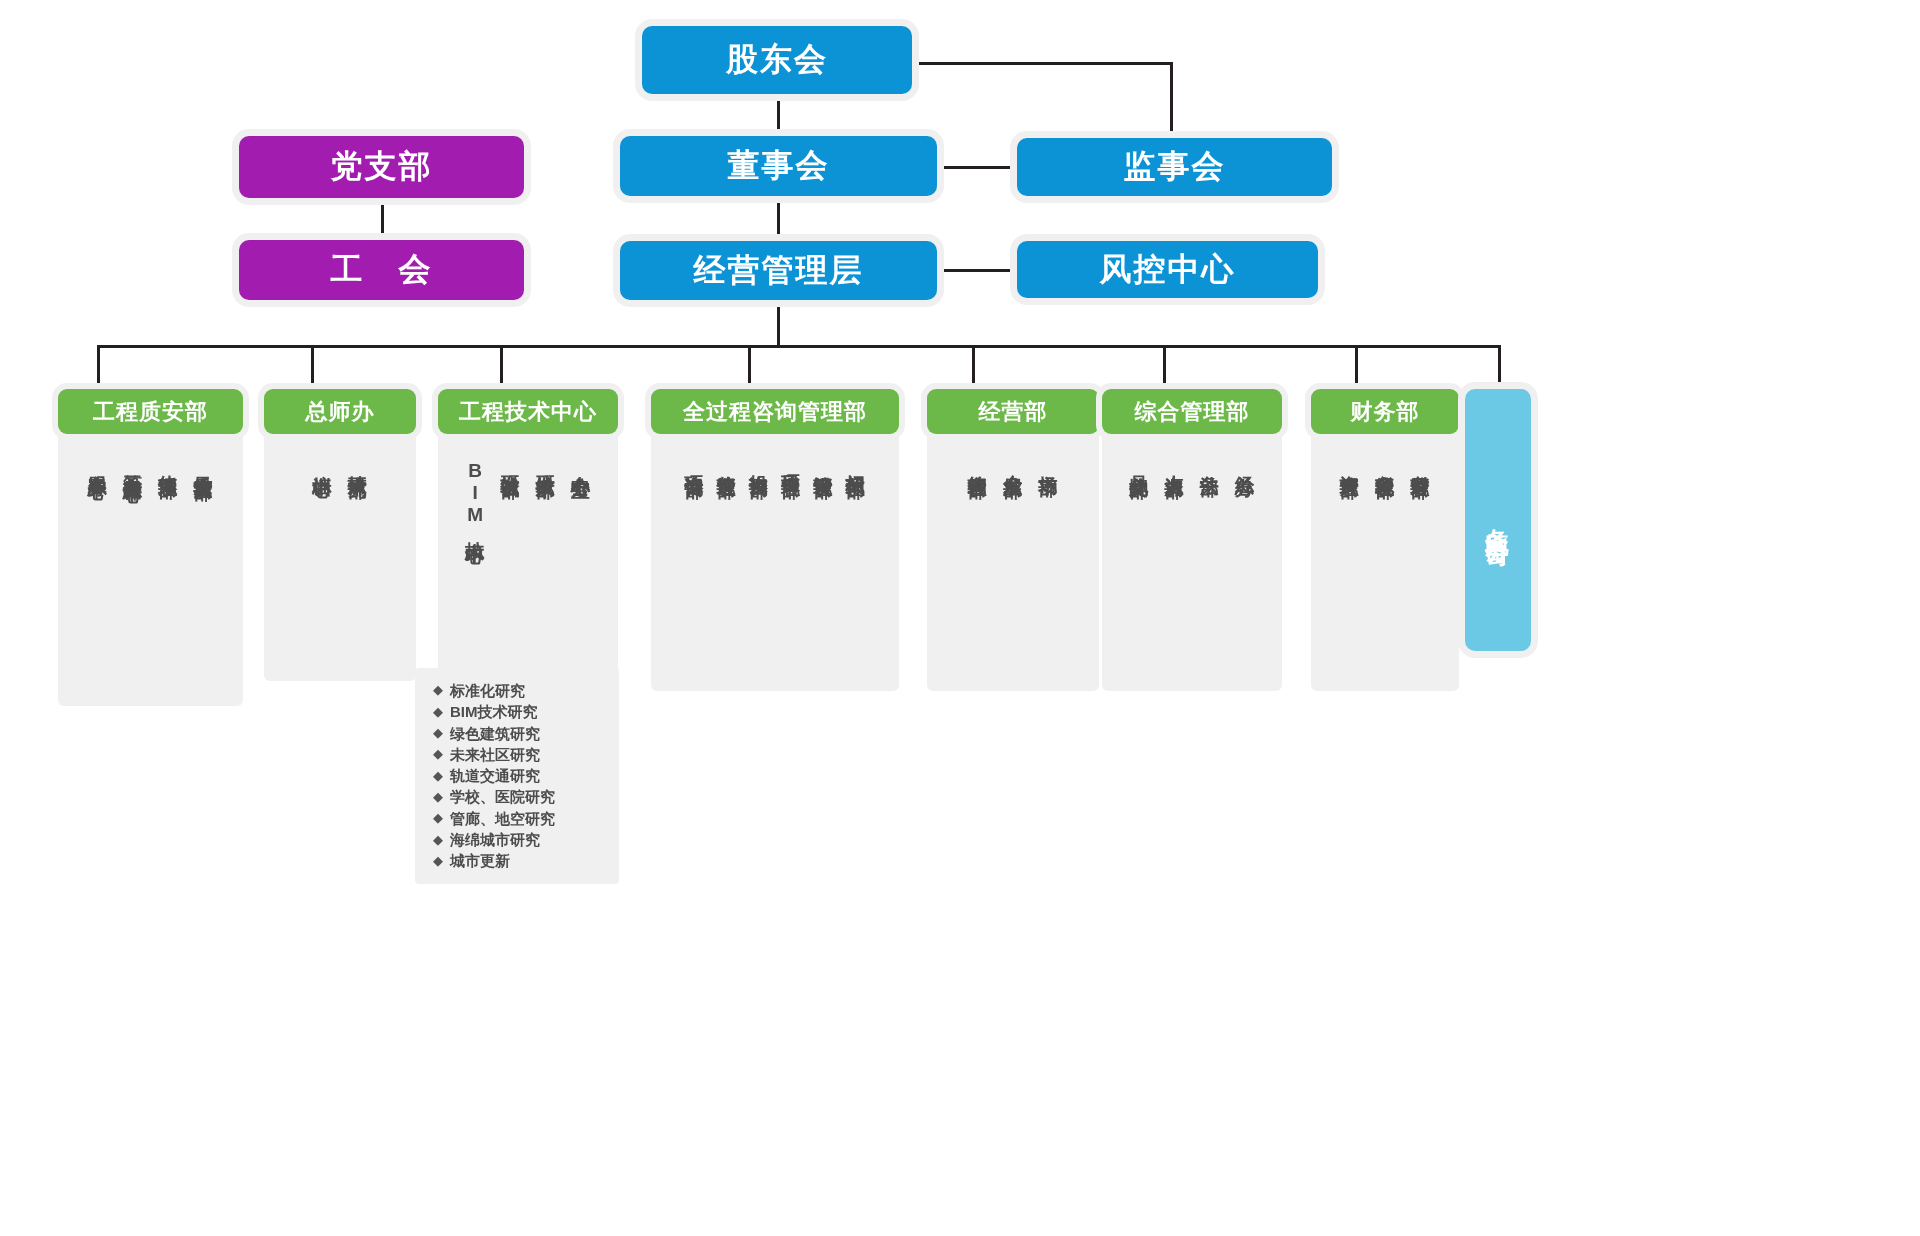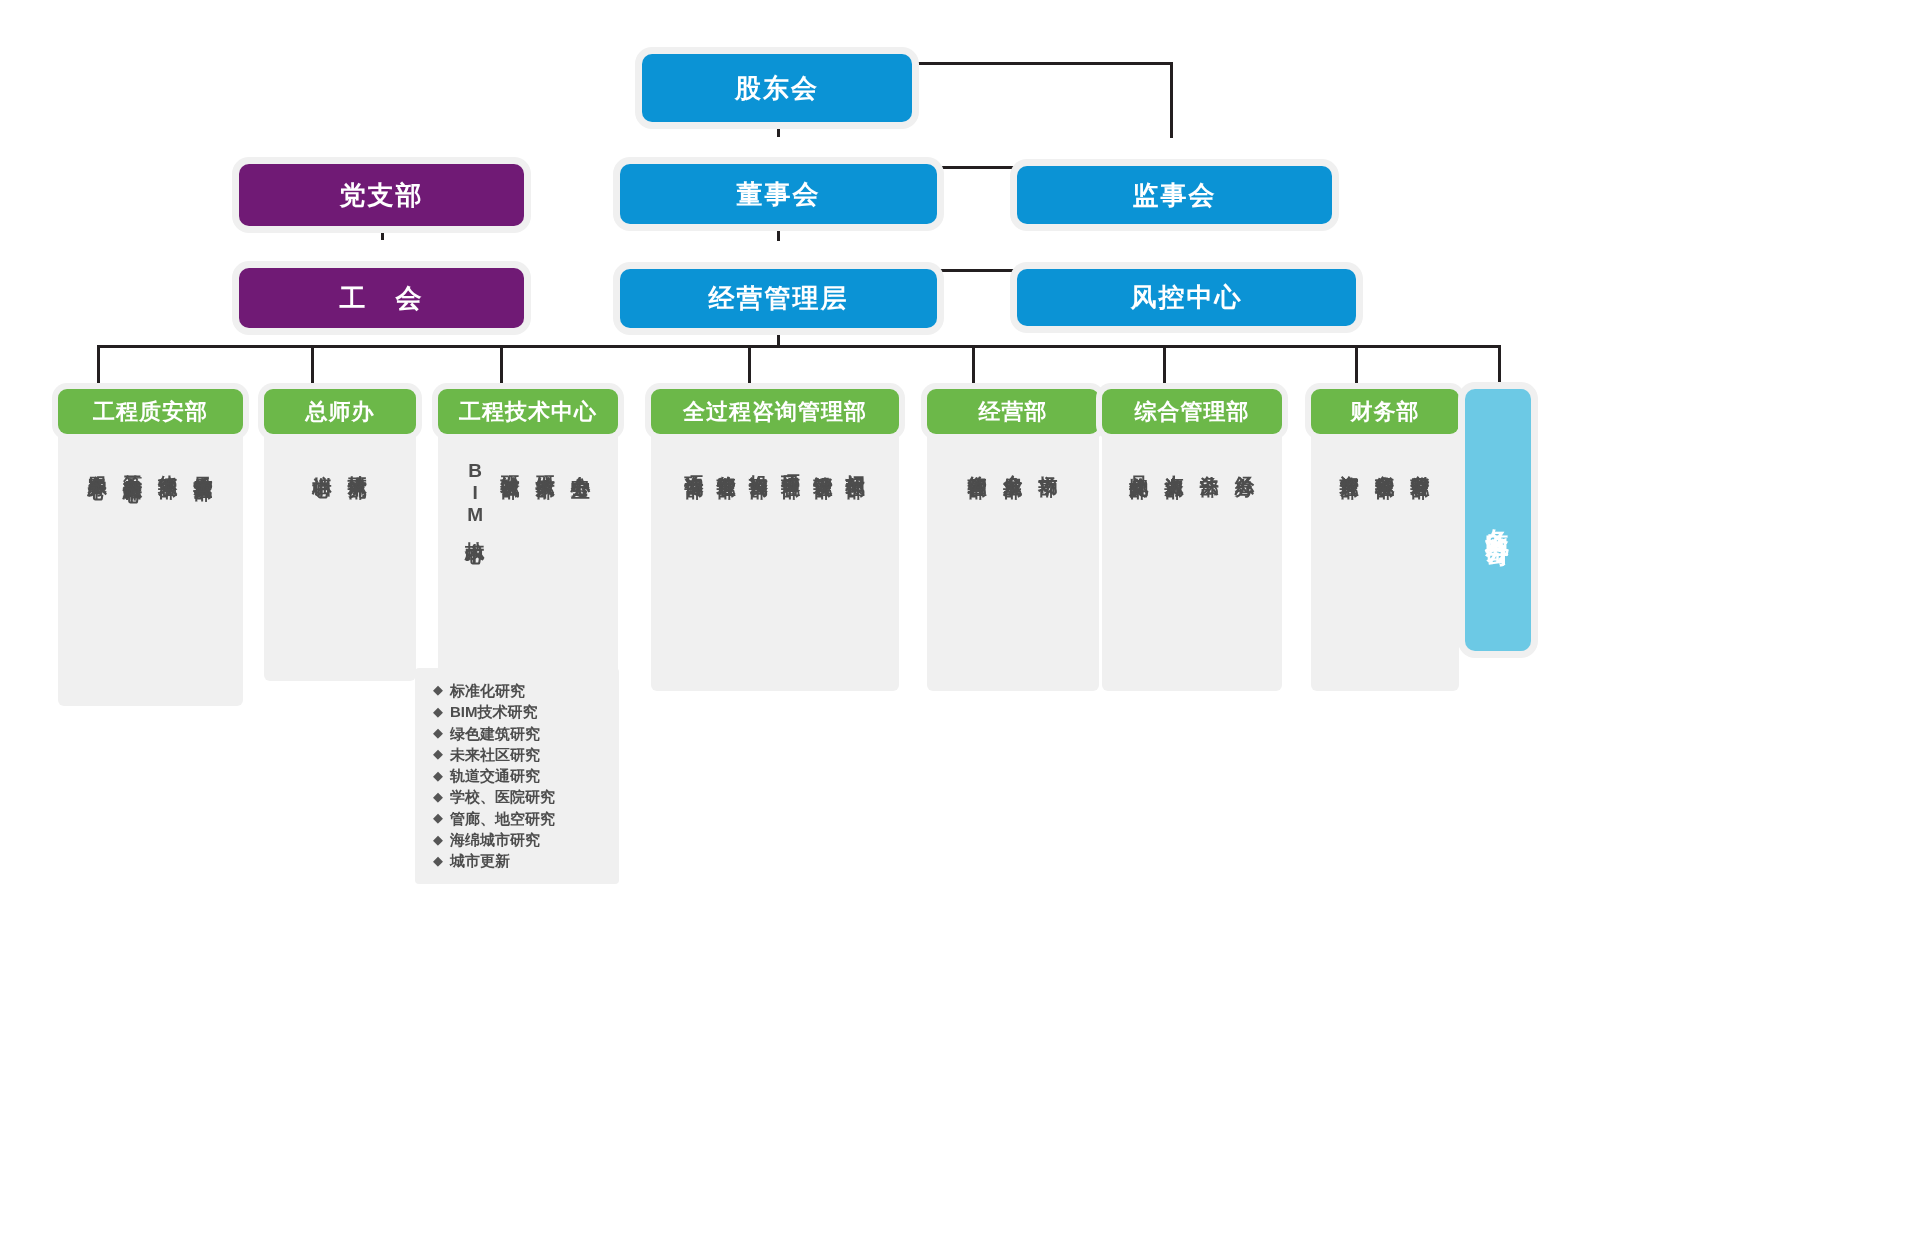--- a/index.html
+++ b/index.html
@@ -18,23 +18,23 @@
     box-sizing:border-box;
     display:flex;align-items:center;justify-content:center;
     border-radius:10px;
     color:#ffffff;
     font-weight:bold;
     letter-spacing:2px;
     box-shadow:0 0 0 7px #f0f0f0;
     z-index:5;
   }
   .node.blue{background:#0b93d5;}
-  .node.lightblue{background:#701a75;}
-
-  .top-node{font-size:26px;margin-top:28px;}
+  .node.lightblue{background:#a21caf;}
+
+  .top-node{font-size:32px;}
 
   
   .dept-group{position:absolute;z-index:4;padding-left:28px;}
   .dept-head-wrap{
     position:relative;
     background:#6cb849;
     border-radius:9px;
     color:#fff;font-weight:bold;
     font-size:22px;letter-spacing:1px;
     height:45px;
@@ -150,21 +150,21 @@
   </div>
 
   <div class="node blue top-node" style="left:620px;top:241px;width:317px;height:59px;">
     <span>经营管理层</span>
   </div>
 
   <div class="node blue top-node" style="left:1017px;top:138px;width:315px;height:58px;">
     <span>监事会</span>
   </div>
 
-  <div class="node blue top-node" style="left:1017px;top:241px;width:339px;height:57px;justify-content:center;">
+  <div class="node blue top-node" style="left:1017px;top:241px;width:301px;height:57px;justify-content:center;">
     <span>风控中心</span>
   </div>
 
   <div class="node lightblue top-node" style="left:239px;top:136px;width:285px;height:62px;">
     <span>党支部</span>
   </div>
 
   <div class="node lightblue top-node" style="left:239px;top:240px;width:285px;height:60px;">
     <span>工　会</span>
   </div>

